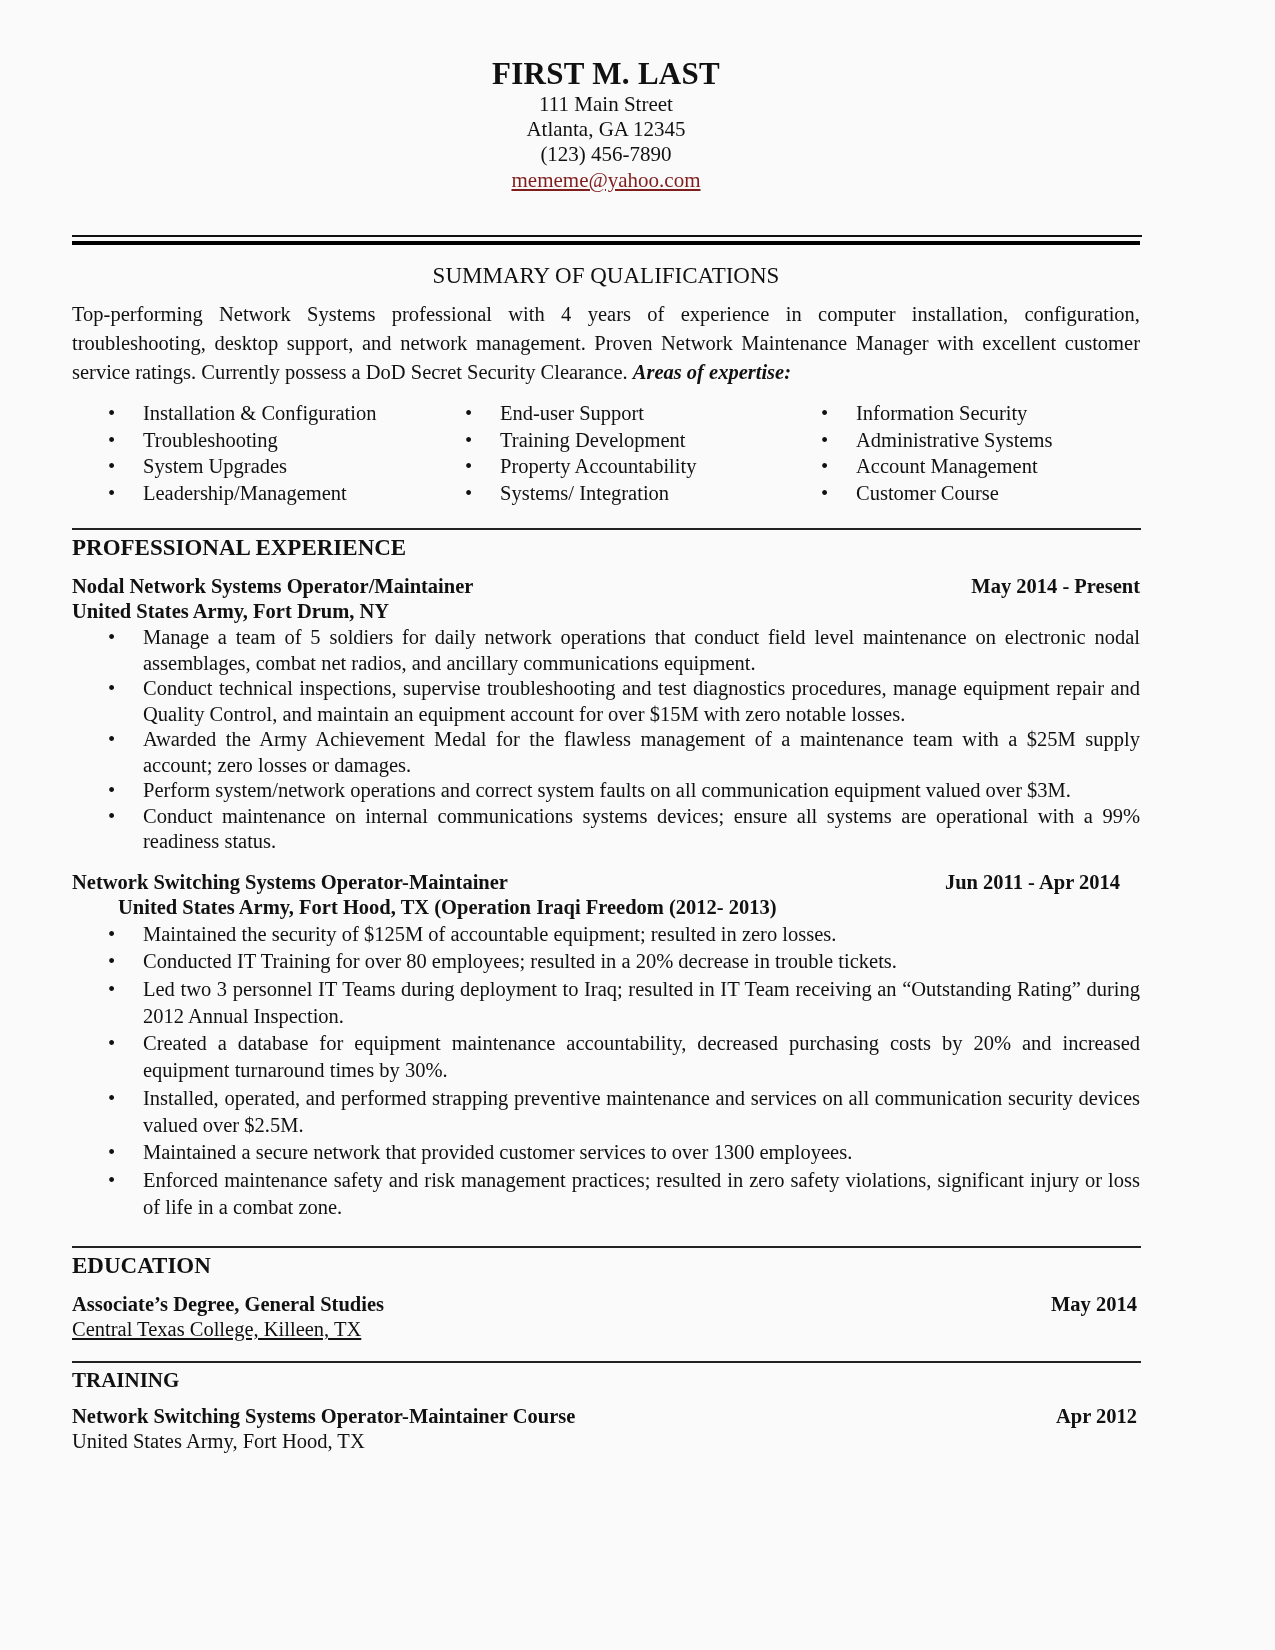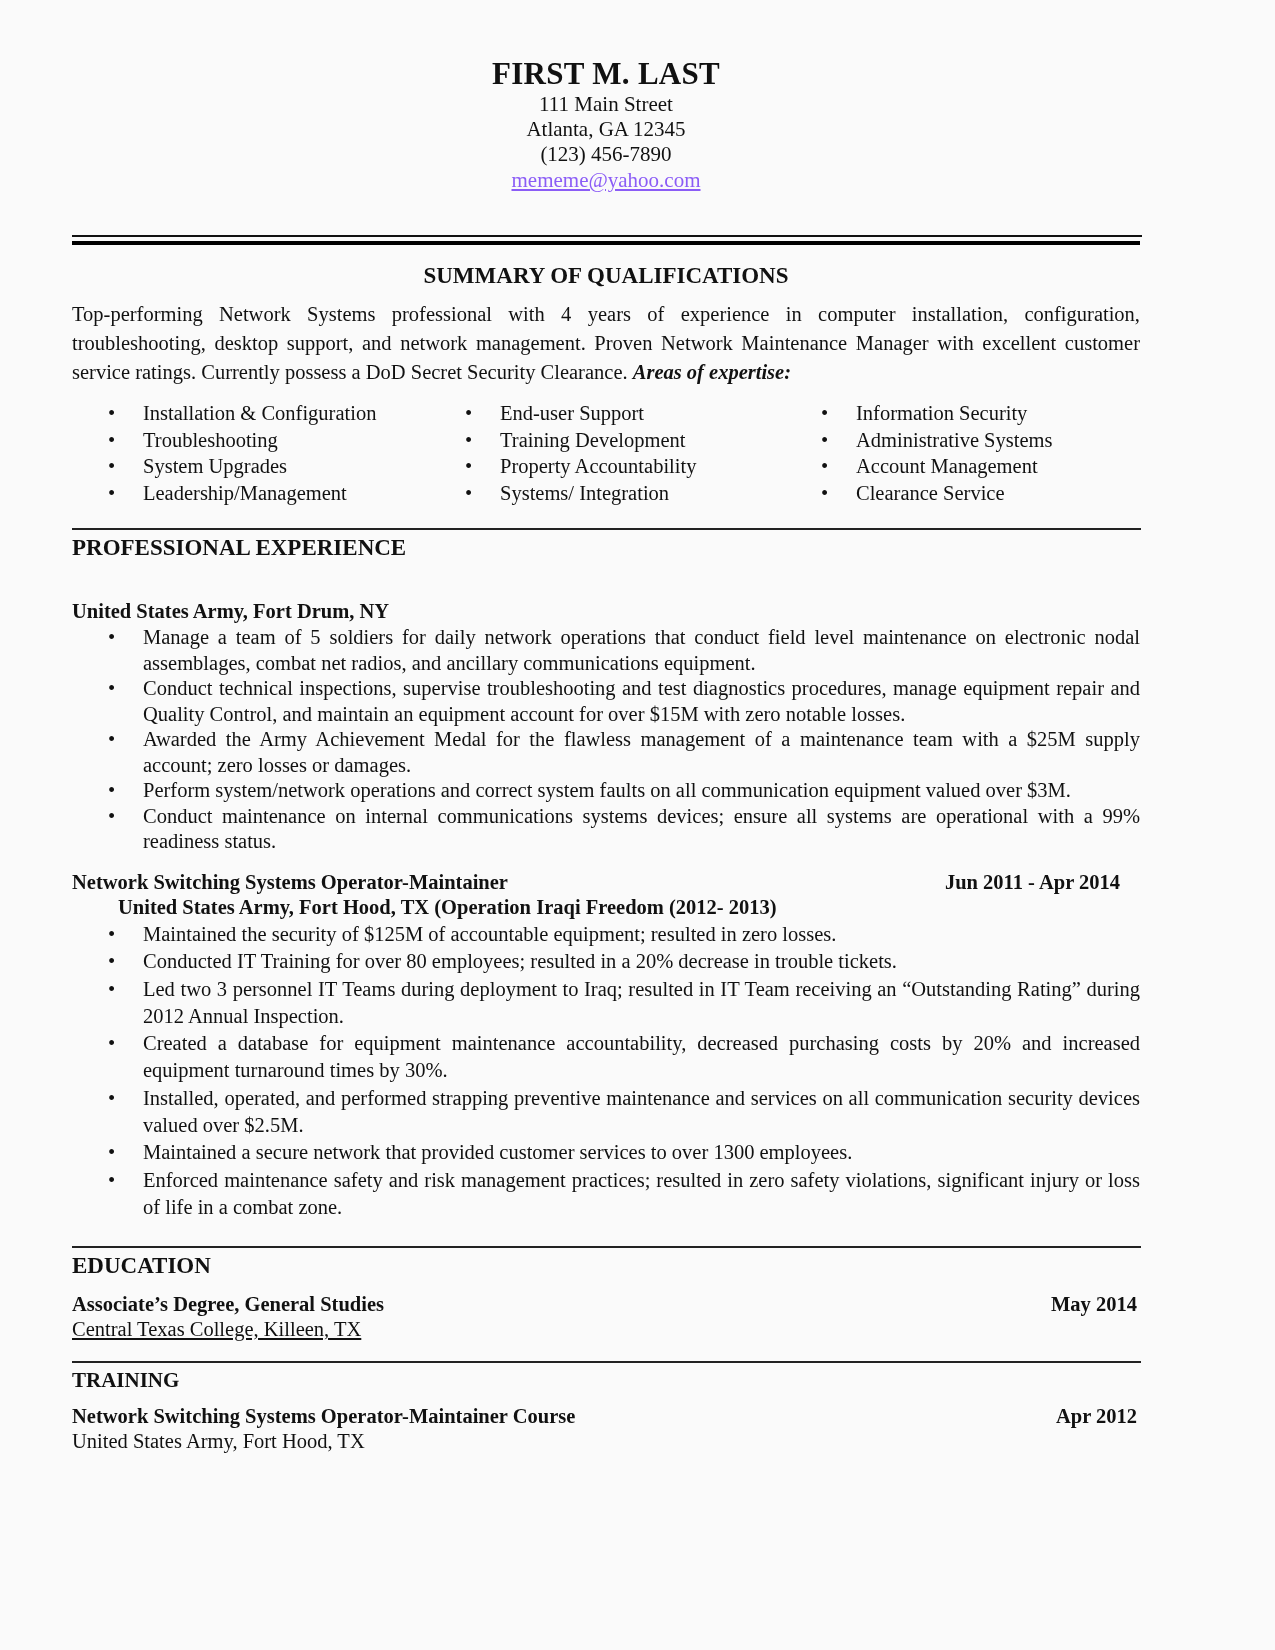--- a/index.html
+++ b/index.html
@@ -8,26 +8,26 @@
     background: #fafafa;
     font-family: "Liberation Serif", "DejaVu Serif", serif;
     color: #111;
     position: relative;
     overflow: hidden;
   }
   .page { position: absolute; left: 72px; top: 0; width: 1068px; }
   .header { text-align: center; margin-top: 56px; }
   .name { font-size: 31px; font-weight: bold; line-height: 36px; letter-spacing: 0.3px; }
   .contact-line { font-size: 21px; line-height: 25px; }
-  .email { color: #8b5cf6; text-decoration: underline; font-size: 21px; line-height: 26px; text-align: right; }
+  .email { color: #7f1d1d; text-decoration: underline; font-size: 21px; line-height: 26px; text-align: right; }
   .rule-thin { position: absolute; left: 0; width: 1070px; height: 2px; background: #111; }
   .rule-thick { position: absolute; left: 0; width: 1068px; height: 4px; background: #000; }
   .sec-rule { position: absolute; left: 0; width: 1069px; height: 2px; background: #222; }
   .abs { position: absolute; left: 0; width: 1068px; }
-  .center-title { text-align: center; font-weight: bold; font-size: 23px; line-height: 28px; }
+  .center-title { text-align: center; font-weight: normal; font-size: 23px; line-height: 28px; }
   .summary { font-size: 20.5px; line-height: 29px; text-align: justify; }
   .summary em { font-weight: bold; font-style: italic; }
   .expertise { position: absolute; left: 0; width: 1068px; }
   .exp-col { position: absolute; top: 0; }
   .exp-item { position: relative; font-size: 20.5px; line-height: 26.7px; padding-left: 71px; white-space: nowrap; }
   .exp-item .bullet { position: absolute; left: 36px; }
   .sec-title { font-weight: bold; font-size: 23px; line-height: 28px; }
   .job-head { position: absolute; left: 0; width: 1068px; font-weight: bold; font-size: 20.5px; line-height: 25px; }
   .job-head .date { position: absolute; right: 0; top: 0; }
   .bullets { position: absolute; left: 0; width: 1068px; }
@@ -64,28 +64,32 @@
     <div class="exp-col" style="left:357px;">
       <div class="exp-item"><span class="bullet">•</span><span>End-user Support</span></div>
       <div class="exp-item"><span class="bullet">•</span><span>Training Development</span></div>
       <div class="exp-item"><span class="bullet">•</span><span>Property Accountability</span></div>
       <div class="exp-item"><span class="bullet">•</span><span>Systems/ Integration</span></div>
     </div>
     <div class="exp-col" style="left:713px;">
       <div class="exp-item"><span class="bullet">•</span><span>Information Security</span></div>
       <div class="exp-item"><span class="bullet">•</span><span>Administrative Systems</span></div>
       <div class="exp-item"><span class="bullet">•</span><span>Account Management</span></div>
-      <div class="exp-item"><span class="bullet">•</span><span>Clearance Service</span></div>
+      <div class="exp-item"><span class="bullet">•</span><span>Customer Course</span></div>
     </div>
   </div>
 
   <div class="sec-rule" style="top:528px;"></div>
 
   <div class="abs sec-title" style="top:534px;">PROFESSIONAL EXPERIENCE</div>
 
+  <div class="job-head" style="top:574px;">
+    <span>Nodal Network Systems Operator/Maintainer</span>
+    <span class="date">May 2014 - Present</span>
+  </div>
   <div class="job-head" style="top:599px;">
     <span>United States Army, Fort Drum, NY</span>
   </div>
 
   <div class="bullets" style="top:625px; line-height:25.5px;">
     <div class="bl"><span class="bullet">•</span><span>Manage a team of 5 soldiers for daily network operations that conduct field level maintenance on electronic nodal assemblages, combat net radios, and ancillary communications equipment.</span></div>
     <div class="bl"><span class="bullet">•</span><span>Conduct technical inspections, supervise troubleshooting and test diagnostics procedures, manage equipment repair and Quality Control, and maintain an equipment account for over $15M with zero notable losses.</span></div>
     <div class="bl"><span class="bullet">•</span><span>Awarded the Army Achievement Medal for the flawless management of a maintenance team with a $25M supply account; zero losses or damages.</span></div>
     <div class="bl"><span class="bullet">•</span><span>Perform system/network operations and correct system faults on all communication equipment valued over $3M.</span></div>
     <div class="bl"><span class="bullet">•</span><span>Conduct maintenance on internal communications systems devices; ensure all systems are operational with a 99% readiness status.</span></div>

